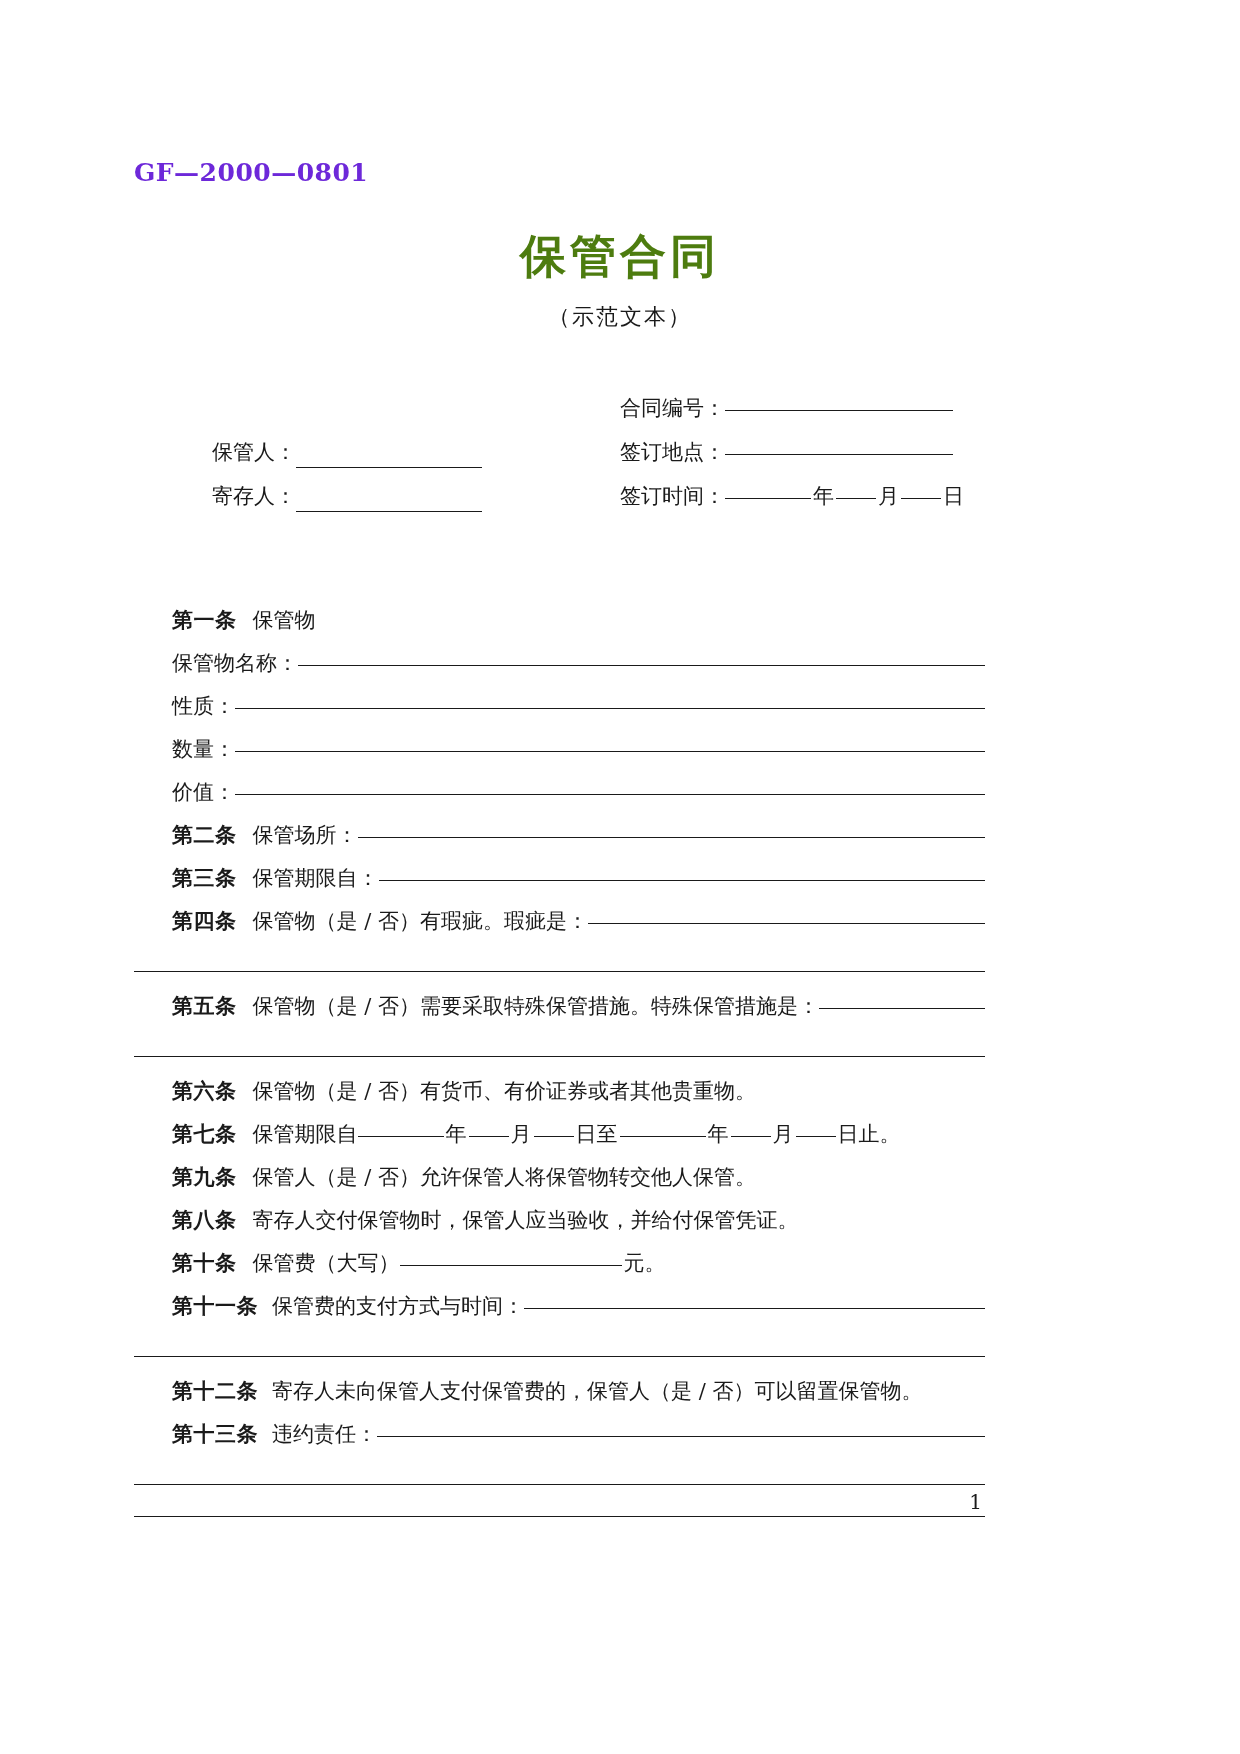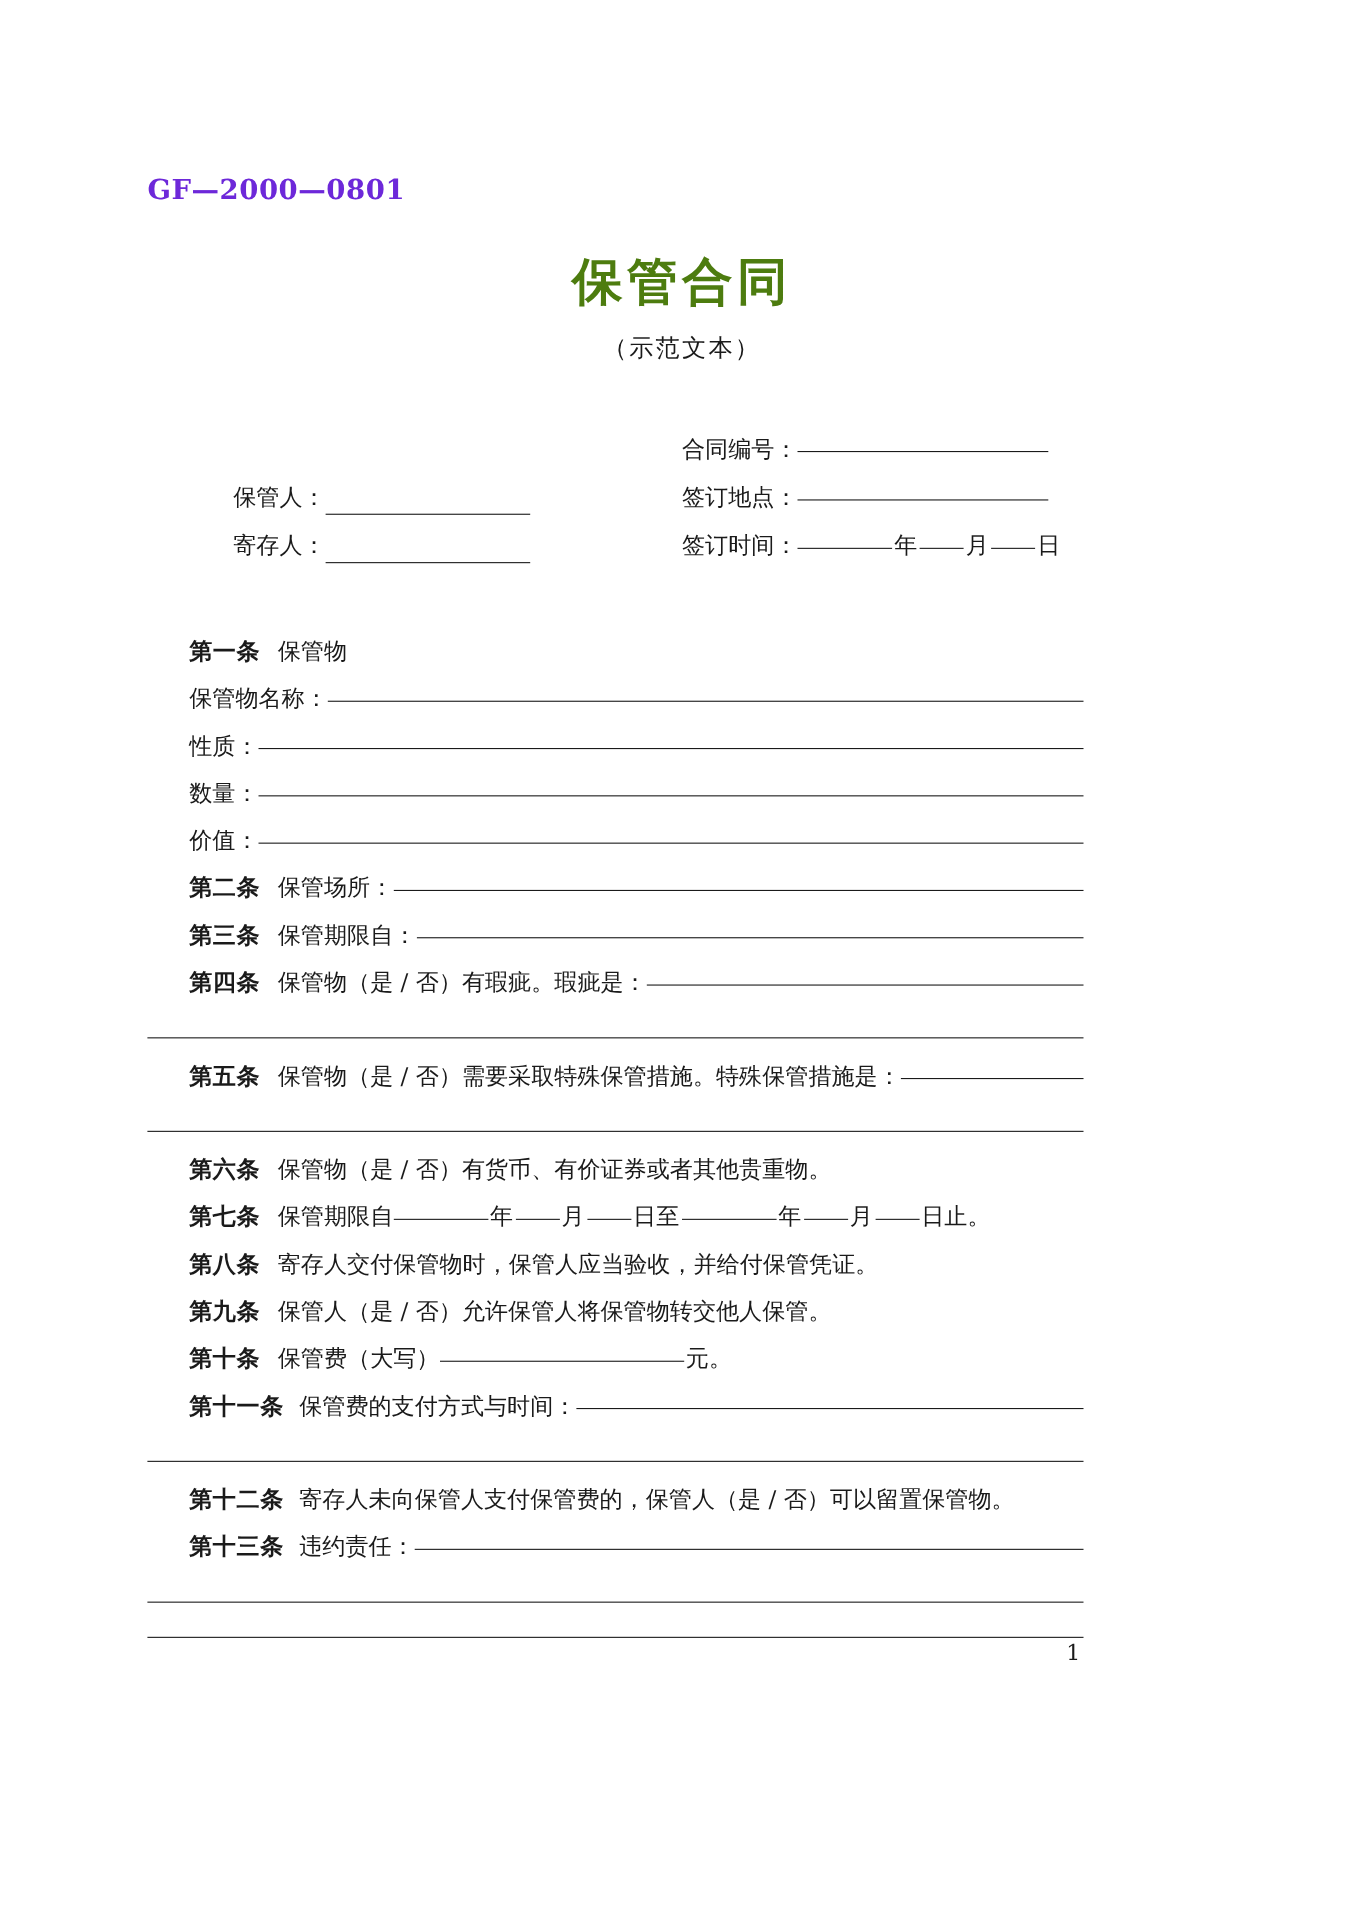--- a/index.html
+++ b/index.html
@@ -117,21 +117,21 @@
 
   .unit {
     font-size: 21px;
     padding: 0 2px;
   }
 
   
   .body-block {
     position: absolute;
     left: 0;
-    top: 578px;
+    top: 606px;
     width: 1240px;
   }
   .clause {
     position: relative;
     display: flex;
     align-items: baseline;
     padding-left: 172px;
     padding-right: 255px;
     height: 43px;
     white-space: nowrap;
@@ -315,27 +315,27 @@
       <span class="unit">日至</span>
       <span class="rule w-year"></span>
       <span class="unit">年</span>
       <span class="rule w-month"></span>
       <span class="unit">月</span>
       <span class="rule w-day"></span>
       <span class="unit">日止。</span>
     </div>
 
     <div class="clause">
+      <span class="clause-num">第九条</span>
+      <span class="clause-text">保管人（是 / 否）允许保管人将保管物转交他人保管。</span>
+    </div>
+
+    <div class="clause">
       <span class="clause-num">第八条</span>
       <span class="clause-text">寄存人交付保管物时，保管人应当验收，并给付保管凭证。</span>
-    </div>
-
-    <div class="clause">
-      <span class="clause-num">第九条</span>
-      <span class="clause-text">保管人（是 / 否）允许保管人将保管物转交他人保管。</span>
     </div>
 
     <div class="clause">
       <span class="clause-num">第十条</span>
       <span class="clause-text">保管费（大写）</span>
       <span class="rule" style="width:222px"></span>
       <span class="unit">元。</span>
     </div>
 
     <div class="clause">

